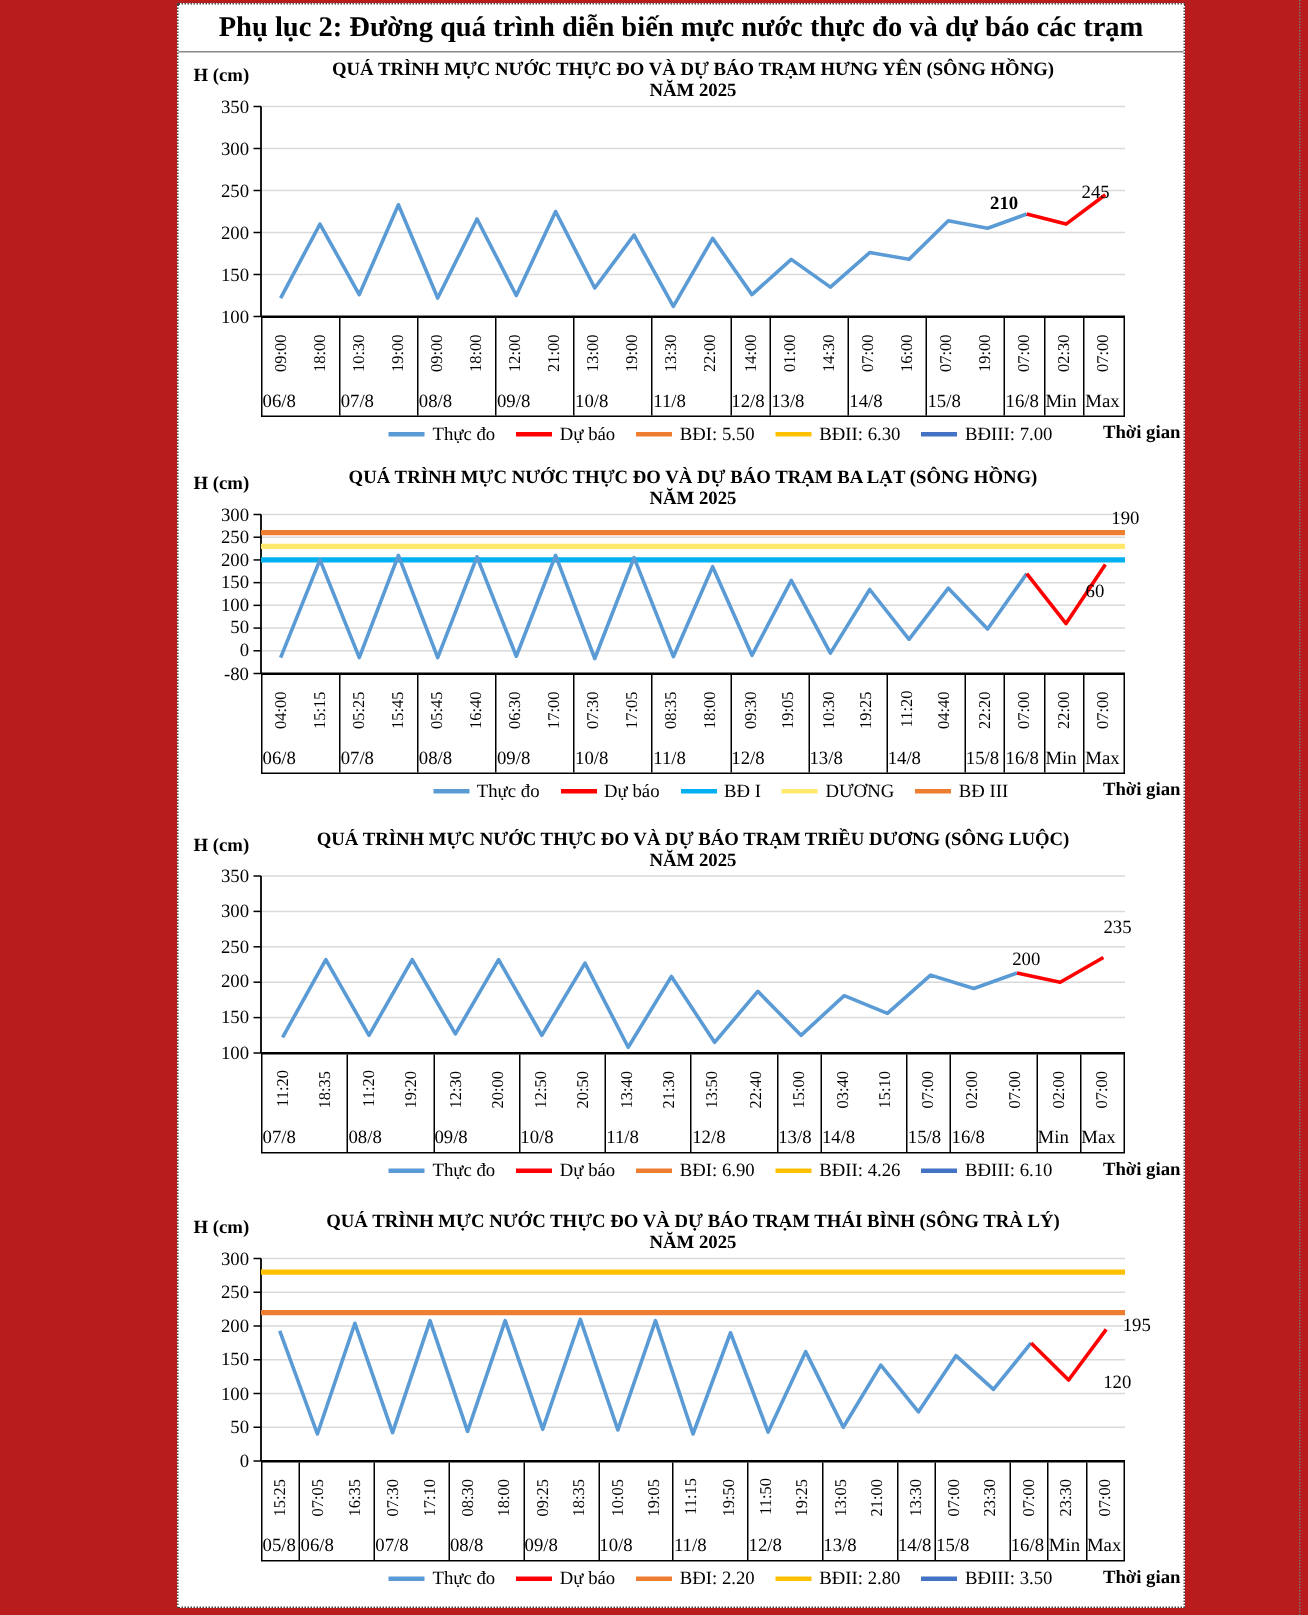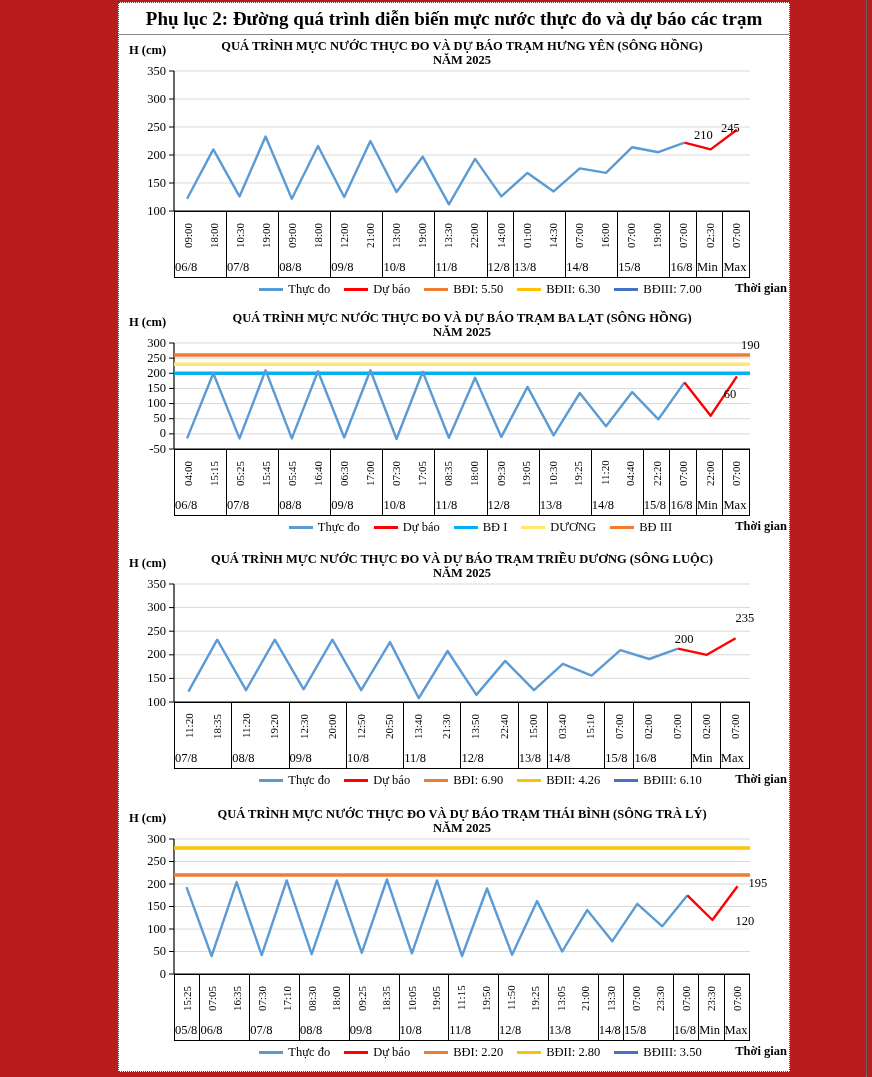--- a/index.html
+++ b/index.html
@@ -74,21 +74,21 @@
               <line x1="-5" x2="0" y1="112" y2="112" stroke="#000000" stroke-width="1"></line>
               <line x1="-5" x2="0" y1="84" y2="84" stroke="#000000" stroke-width="1"></line>
               <line x1="-5" x2="0" y1="56" y2="56" stroke="#000000" stroke-width="1"></line>
               <line x1="-5" x2="0" y1="28" y2="28" stroke="#000000" stroke-width="1"></line>
               <line x1="-5" x2="0" y1="0" y2="0" stroke="#000000" stroke-width="1"></line>
               <line x1="0" x2="0" y1="0" y2="140" stroke="#000000" stroke-width="1.2"></line>
               <line x1="0" x2="576" y1="140" y2="140" stroke="#000000" stroke-width="1.2"></line>
               <polyline points="13.1,127.7 39.3,78.4 65.5,125.4 91.6,65.5 117.8,127.7 144.0,75.0 170.2,126.0 196.4,70.0 222.5,121.0 248.7,85.7 274.9,133.3 301.1,87.9 327.3,125.4 353.5,101.9 379.6,120.4 405.8,97.4 432.0,101.9 458.2,76.2 484.4,81.2 510.5,71.7" fill="none" stroke="#5B9BD5" stroke-width="2.4" stroke-linejoin="round"></polyline>
               <polyline points="510.5,71.7 536.7,78.4 562.9,58.8" fill="none" stroke="#FF0000" stroke-width="2.4" stroke-linejoin="round"></polyline>
             </svg>
-            <div class="point-label" style="left: 520px; top: 57.4px;">210</div>
+            <div class="point-label" style="left: 486px; top: 57.4px; font-weight: bold;">210</div>
             <div class="point-label" style="left: 547px; top: 49.8px;">245</div>
           </div>
       </div>
       <div class="xband">
           <div class="xg" style="flex: 2 1 0%;">
             <div class="xg-times">
               <span class="vtime">09:00</span>
               <span class="vtime">18:00</span>
             </div>
             <div class="xg-date">06/8</div>
@@ -202,21 +202,21 @@
     <section class="chart" style="--ph:106">
       <div class="chart-head">
         <span class="ylab">H (cm)</span>
         <div class="ctitle">
           <div>QUÁ TRÌNH MỰC NƯỚC THỰC ĐO VÀ DỰ BÁO TRẠM BA LẠT (SÔNG HỒNG)</div>
           <div>NĂM 2025</div>
         </div>
       </div>
       <div class="plot-row">
         <div class="yticks">
-            <span class="ytick" style="top: 98.5px;">-50</span>
+            <span class="ytick" style="top: 98.5px;">-80</span>
             <span class="ytick" style="top: 83.3571px;">0</span>
             <span class="ytick" style="top: 68.2143px;">50</span>
             <span class="ytick" style="top: 53.0714px;">100</span>
             <span class="ytick" style="top: 37.9286px;">150</span>
             <span class="ytick" style="top: 22.7857px;">200</span>
             <span class="ytick" style="top: 7.64286px;">250</span>
             <span class="ytick" style="top: -7.5px;">300</span>
           </div>
         <div class="plot">
             <svg width="594" height="116" viewBox="-9 -5 594 116">

